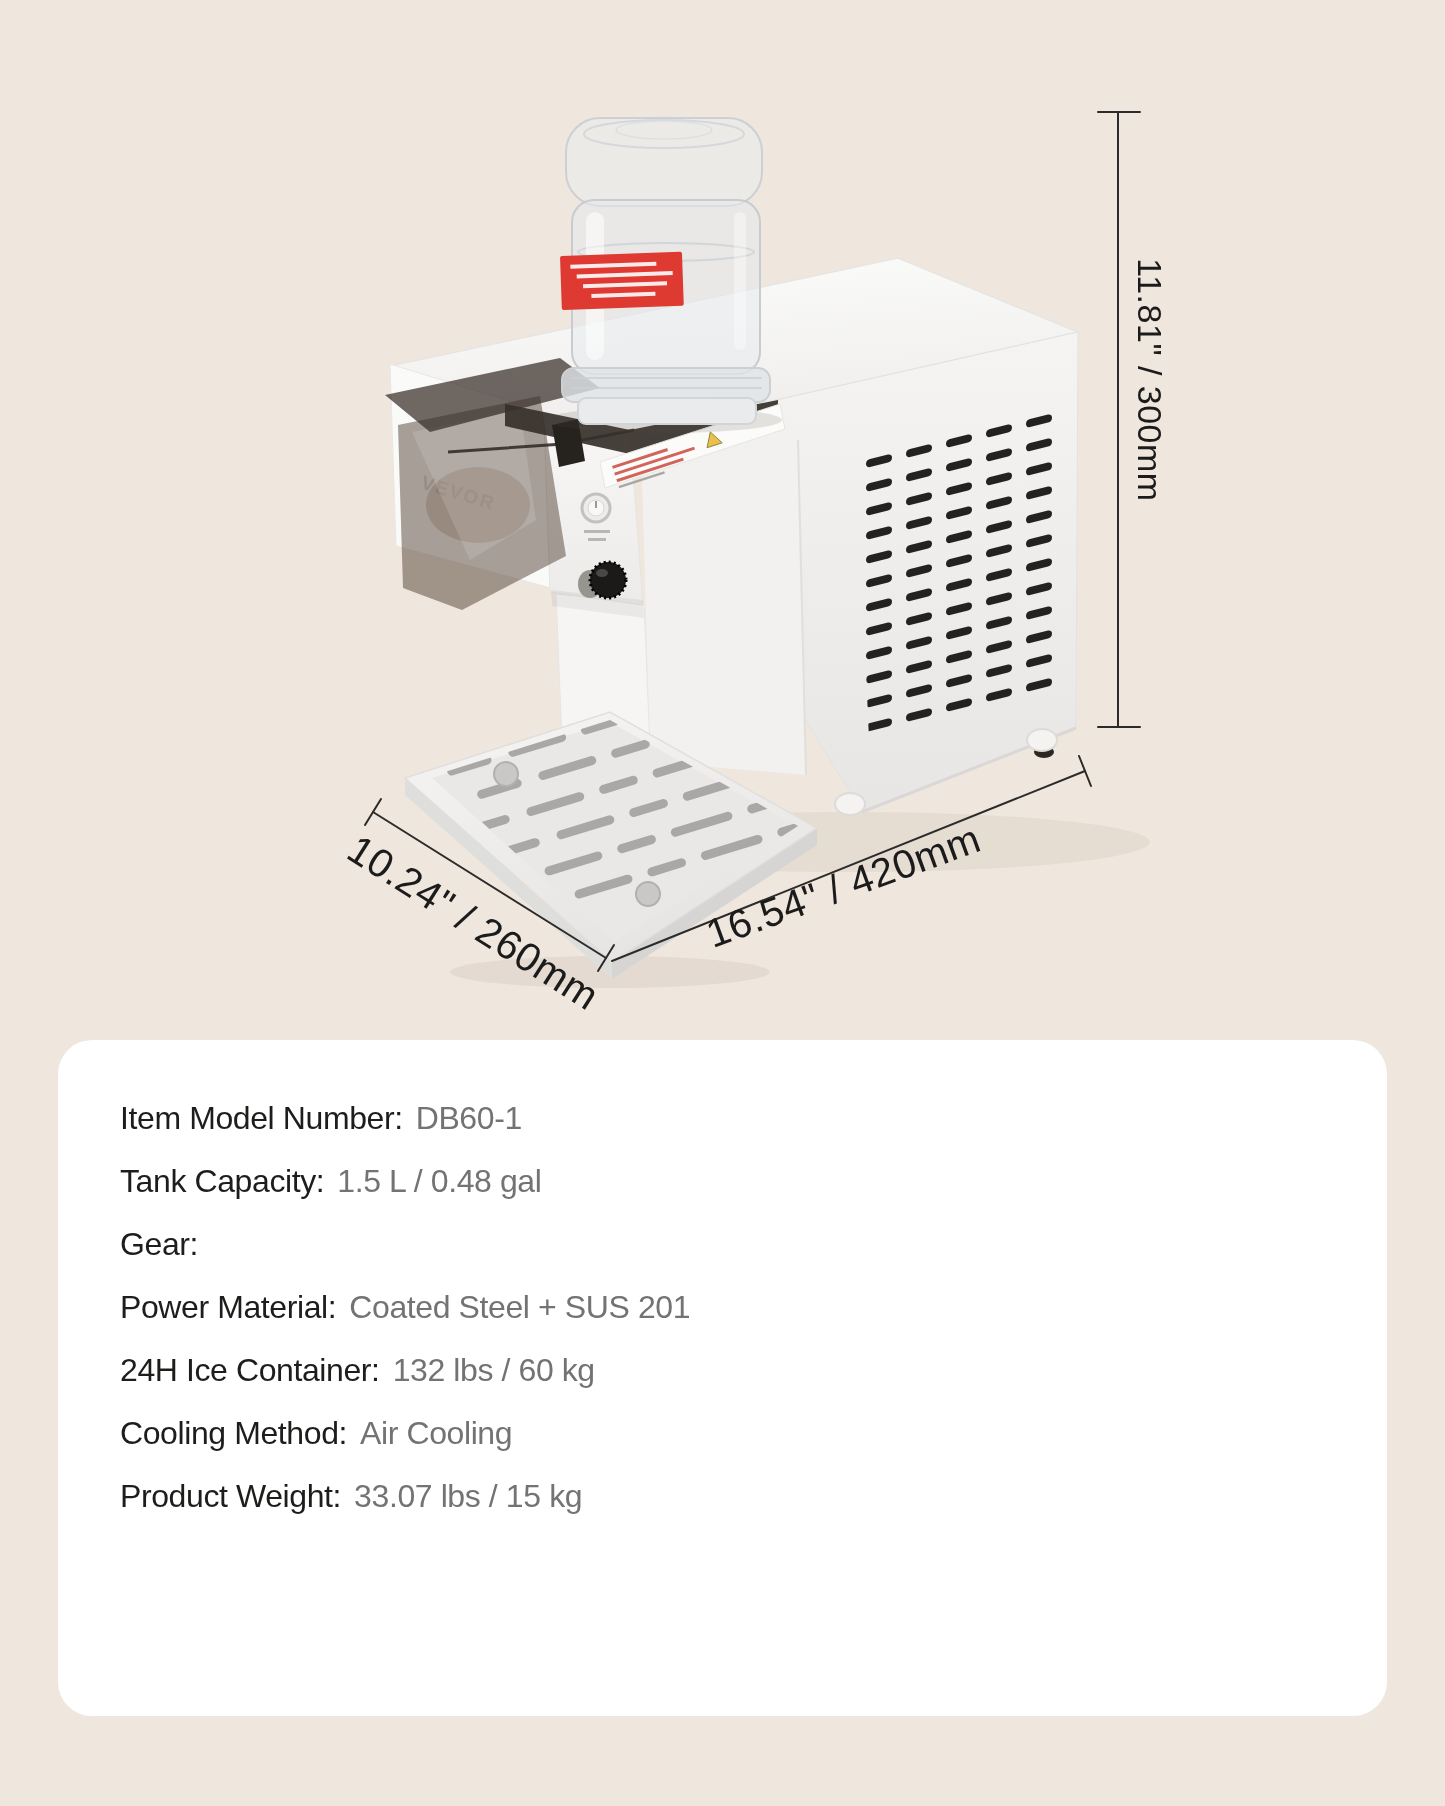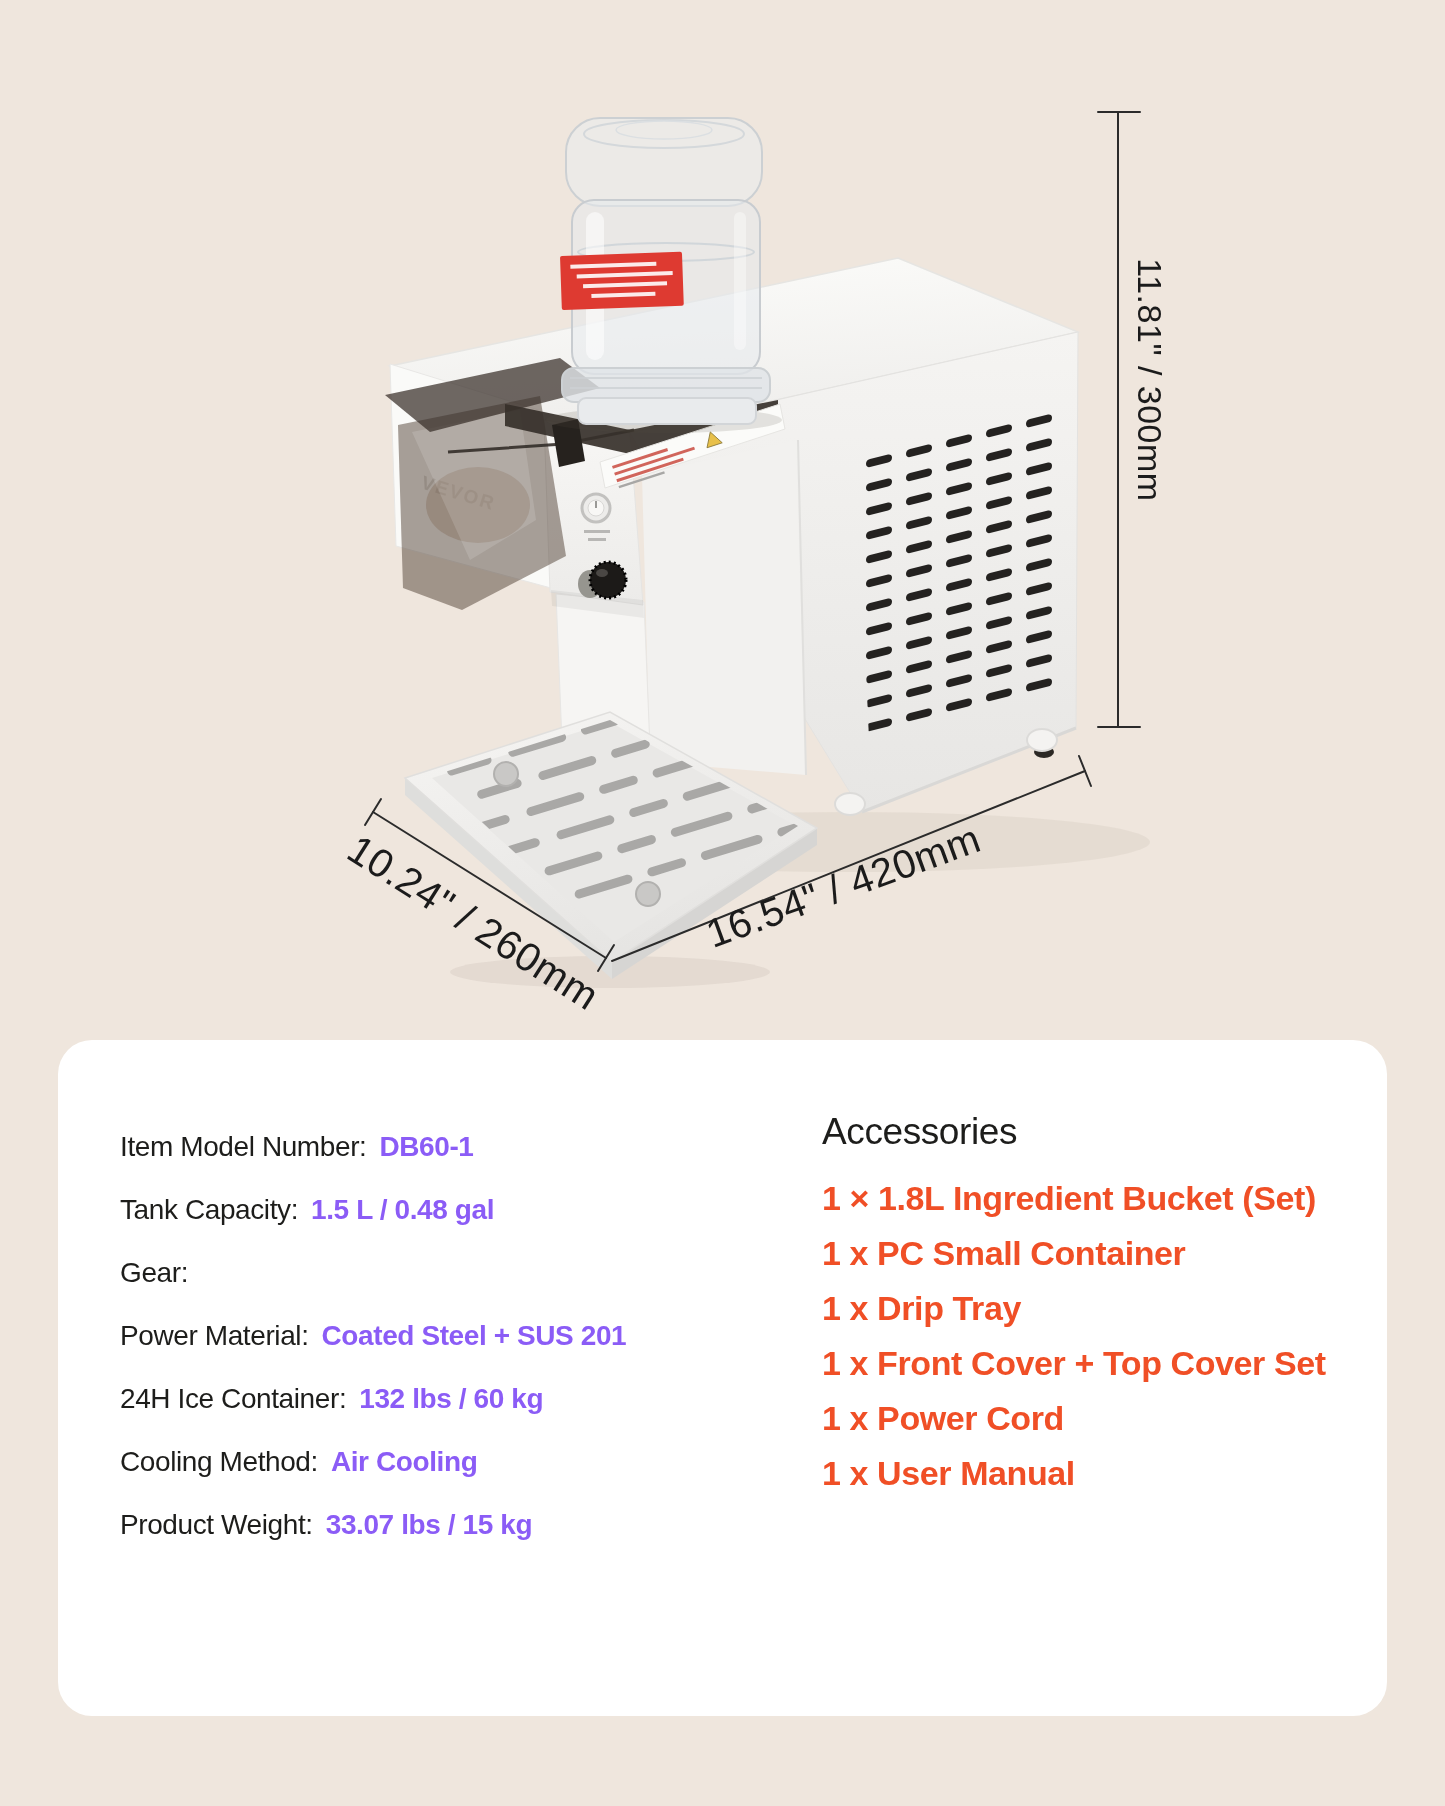--- a/index.html
+++ b/index.html
@@ -6,23 +6,23 @@
   .page{position:relative;width:1445px;height:1806px;background:#EFE6DD;overflow:hidden;
         font-family:"Liberation Sans",sans-serif;color:#1D1D1B}
   .hero{position:absolute;left:0;top:0;width:1445px;height:1040px}
   .hero svg{display:block}
   .dim-label{font-family:"Liberation Sans",sans-serif;fill:#1B1B1B;letter-spacing:.5px}
   .dim-lg{font-size:40px;font-weight:500}
   .dim-sm{font-size:34px;font-weight:500}
   .brand-mark{font-family:"Liberation Sans",sans-serif;font-size:19px;font-weight:bold;fill:#D9D7D3;letter-spacing:2px}
   .card{position:absolute;left:58px;top:1040px;width:1329px;height:676px;background:#FFFFFF;border-radius:34px}
   .specs{position:absolute;left:62px;top:60px}
-  .spec-row{height:63px;display:flex;align-items:flex-end;font-size:28px;letter-spacing:-0.4px;white-space:nowrap}
+  .spec-row{height:63px;display:flex;align-items:flex-start;font-size:32px;letter-spacing:-0.4px;white-space:nowrap}
   .spec-label{color:#1D1D1B}
-  .spec-value{color:#8b5cf6;font-weight:700;margin-left:13px}
+  .spec-value{color:#737373;font-weight:400;margin-left:13px}
   .accessories{position:absolute;left:764px;top:60px}
   .acc-title{height:63px;display:flex;align-items:center;font-size:37px;letter-spacing:-0.4px;color:#1D1D1B}
   .acc-list{margin-top:8px}
   .acc-item{height:55px;display:flex;align-items:center;font-size:34px;font-weight:700;
             color:#F04F26;letter-spacing:-0.4px;white-space:nowrap}
 </style>
 </head>
 <body>
 
 <div class="page">
@@ -240,26 +240,15 @@
       <div class="spec-row">
         <span class="spec-label">Cooling Method:</span>
         <span class="spec-value">Air Cooling</span>
       </div>
       <div class="spec-row">
         <span class="spec-label">Product Weight:</span>
         <span class="spec-value">33.07 lbs / 15 kg</span>
       </div>
     </div>
 
-    <div class="accessories">
-      <div class="acc-title">Accessories</div>
-      <div class="acc-list">
-        <div class="acc-item">1 × 1.8L Ingredient Bucket (Set)</div>
-        <div class="acc-item">1 x PC Small Container</div>
-        <div class="acc-item">1 x Drip Tray</div>
-        <div class="acc-item">1 x Front Cover + Top Cover Set</div>
-        <div class="acc-item">1 x Power Cord</div>
-        <div class="acc-item">1 x User Manual</div>
-      </div>
-    </div>
 
   </div>
 </div>
 
 </body></html>

